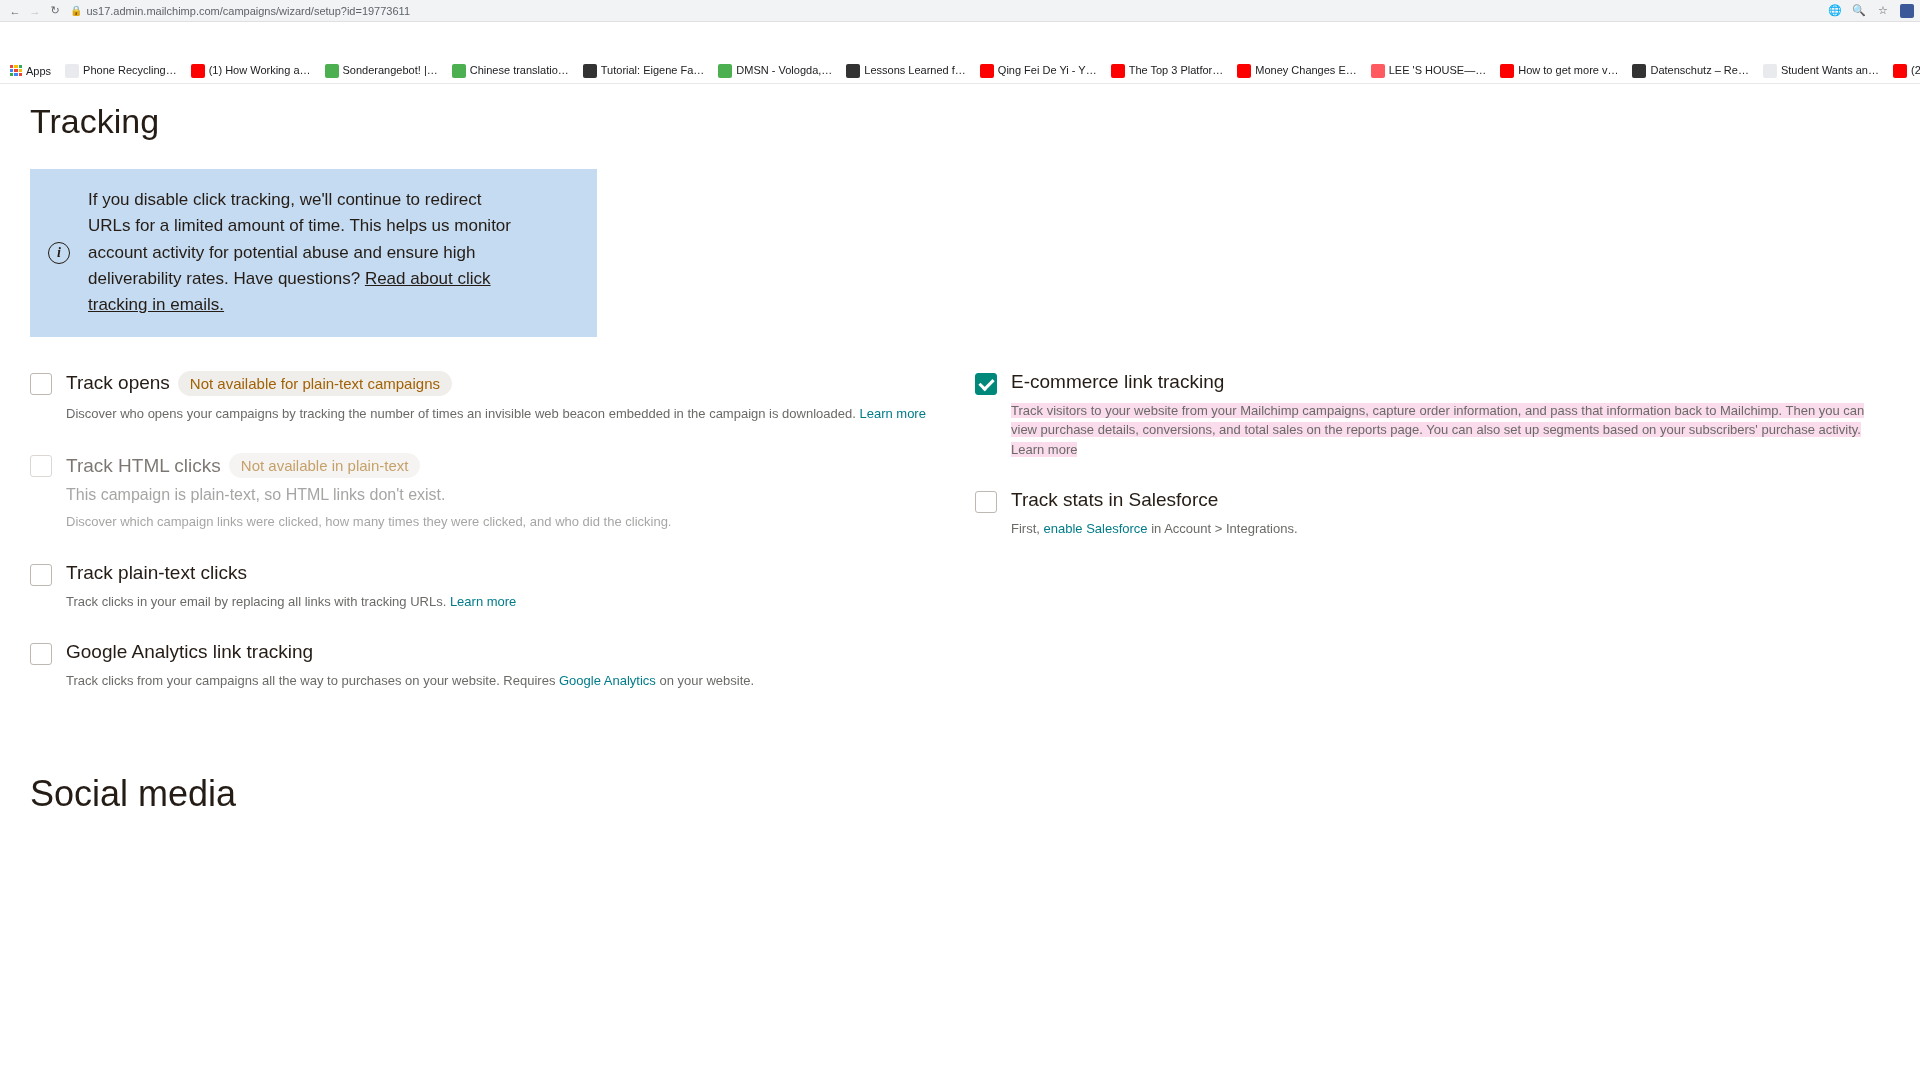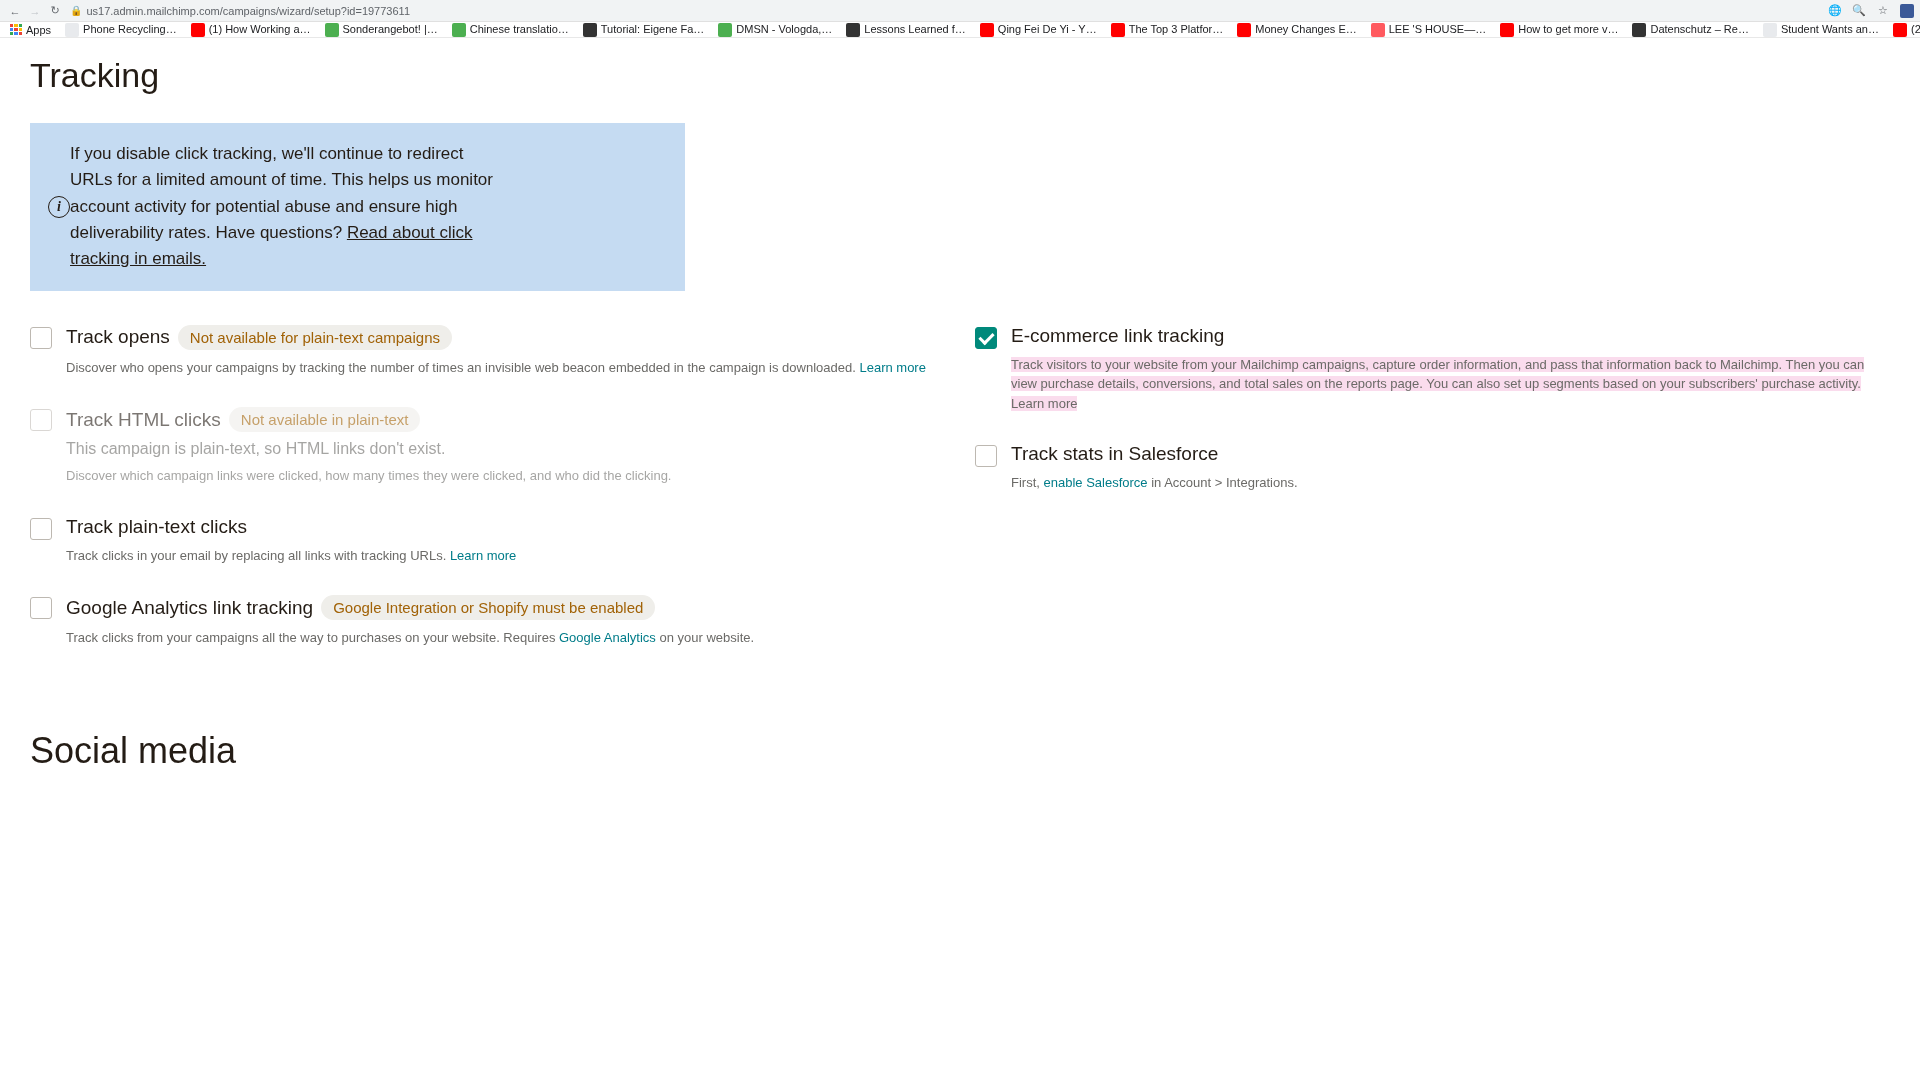--- a/index.html
+++ b/index.html
@@ -9,41 +9,41 @@
     .browser-chrome { height: 22px; background: #f1f3f4; display: flex; align-items: center; padding: 0 6px; border-bottom: 1px solid #e0e0e0; font-size: 11px; }
     .nav-btn { width: 18px; height: 18px; display: flex; align-items: center; justify-content: center; color: #5f6368; margin-right: 2px; cursor: pointer; }
     .nav-btn.disabled { color: #bdc1c6; }
     .reload-btn { margin-right: 6px; }
     .lock-icon { color: #5f6368; margin-right: 4px; font-size: 10px; }
     .url-bar { flex: 1; color: #5f6368; }
     .chrome-right { display: flex; gap: 10px; color: #5f6368; margin-left: 8px; }
     .chrome-icon { width: 14px; height: 14px; display: flex; align-items: center; justify-content: center; }
 
     
-    .bookmarks-bar { height: 16px; background: #fff; display: flex; align-items: center; padding: 0 6px; border-bottom: 1px solid #e8e8e8; font-size: 11px; gap: 6px; overflow: hidden; }
+    .bookmarks-bar { height: 26px; background: #fff; display: flex; align-items: center; padding: 0 6px; border-bottom: 1px solid #e8e8e8; font-size: 11px; gap: 6px; overflow: hidden; margin-top: 36px; }
     .bookmark { display: flex; gap: 4px; color: #202124; white-space: nowrap; cursor: pointer; padding: 2px 4px; }
     .bm-icon { width: 14px; height: 14px; border-radius: 2px; flex-shrink: 0; }
     .apps-btn { display: flex; align-items: center; gap: 4px; cursor: pointer; }
     .apps-grid { width: 12px; height: 12px; display: grid; grid-template-columns: repeat(3,1fr); grid-template-rows: repeat(3,1fr); gap: 1px; }
     .apps-grid span { background: #ea4335; }
     .apps-grid span:nth-child(2){background:#fbbc04}
     .apps-grid span:nth-child(3){background:#34a853}
     .apps-grid span:nth-child(4){background:#4285f4}
     .apps-grid span:nth-child(5){background:#ea4335}
     .apps-grid span:nth-child(6){background:#fbbc04}
     .apps-grid span:nth-child(7){background:#34a853}
     .apps-grid span:nth-child(8){background:#4285f4}
     .apps-grid span:nth-child(9){background:#ea4335}
 
     
     .page { padding: 18px 30px 40px 30px; }
     h1.section-title { font-size: 34px; font-weight: 500; color: #241c15; margin-bottom: 28px; }
     h1.social { margin-top: 52px; font-size: 36px; }
 
-    .info-box { background: #c5dbf2; width: 655px; padding: 18px 22px 18px 18px; display: flex; align-items: center; margin-bottom: 34px; }
+    .info-box { background: #c5dbf2; width: 567px; padding: 18px 22px 18px 18px; display: flex; align-items: center; gap: 18px; margin-bottom: 34px; }
     .info-icon { width: 22px; height: 22px; border: 1.8px solid #241c15; border-radius: 50%; display: flex; align-items: center; justify-content: center; flex-shrink: 0; }
     .info-icon::after { content: "i"; font-family: Georgia, serif; font-style: italic; font-weight: bold; font-size: 14px; color: #241c15; }
     .info-text { font-size: 17px; line-height: 1.55; color: #241c15; max-width: 430px; }
     .info-text a { color: #241c15; text-decoration: underline; }
 
     .columns { display: flex; gap: 30px; }
     .col { flex: 1; min-width: 0; }
 
     .opt-row { display: flex; gap: 14px; margin-bottom: 30px; }
     .checkbox { width: 22px; height: 22px; border: 1px solid #bdb8b1; border-radius: 3px; flex-shrink: 0; margin-top: 2px; background: #fff; cursor: pointer; position: relative; }
@@ -201,21 +201,20 @@
             <span>Track clicks in your email by replacing all links with tracking URLs. </span><a href="#">Learn more</a>
           </div>
         </div>
       </div>
 
       <div class="opt-row">
         <div class="checkbox"></div>
         <div class="opt-body">
           <div class="opt-title">
             <span>Google Analytics link tracking</span>
-            <span class="badge">Google Integration or Shopify must be enabled</span>
           </div>
           <div class="opt-desc">
             <span>Track clicks from your campaigns all the way to purchases on your website. Requires </span><a href="#">Google Analytics</a><span> on your website.</span>
           </div>
         </div>
       </div>
 
     </div>
 
     <div class="col">

